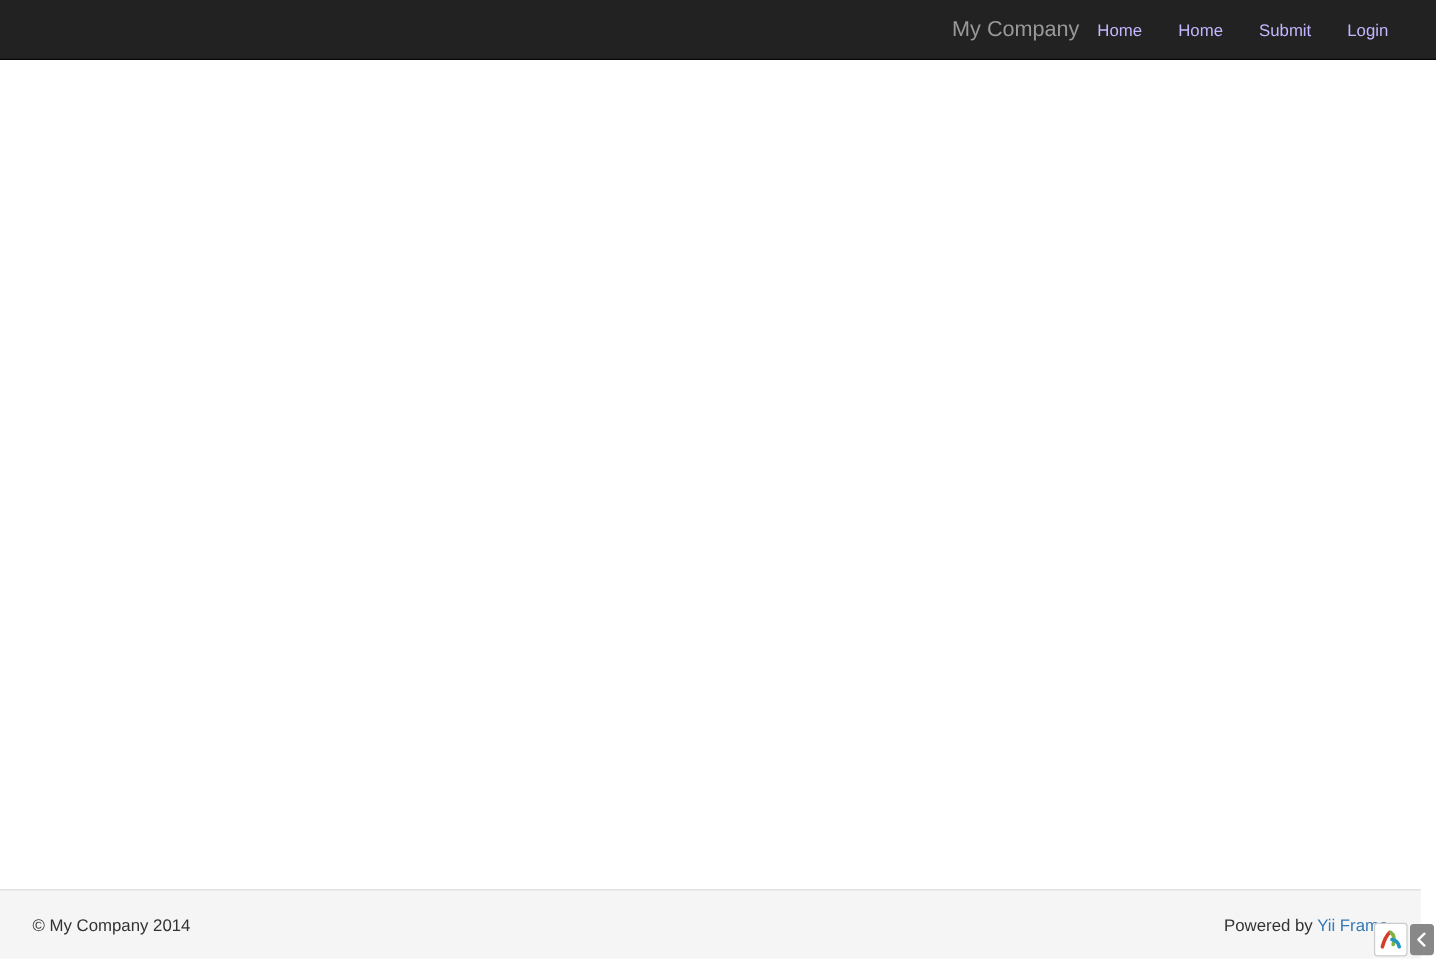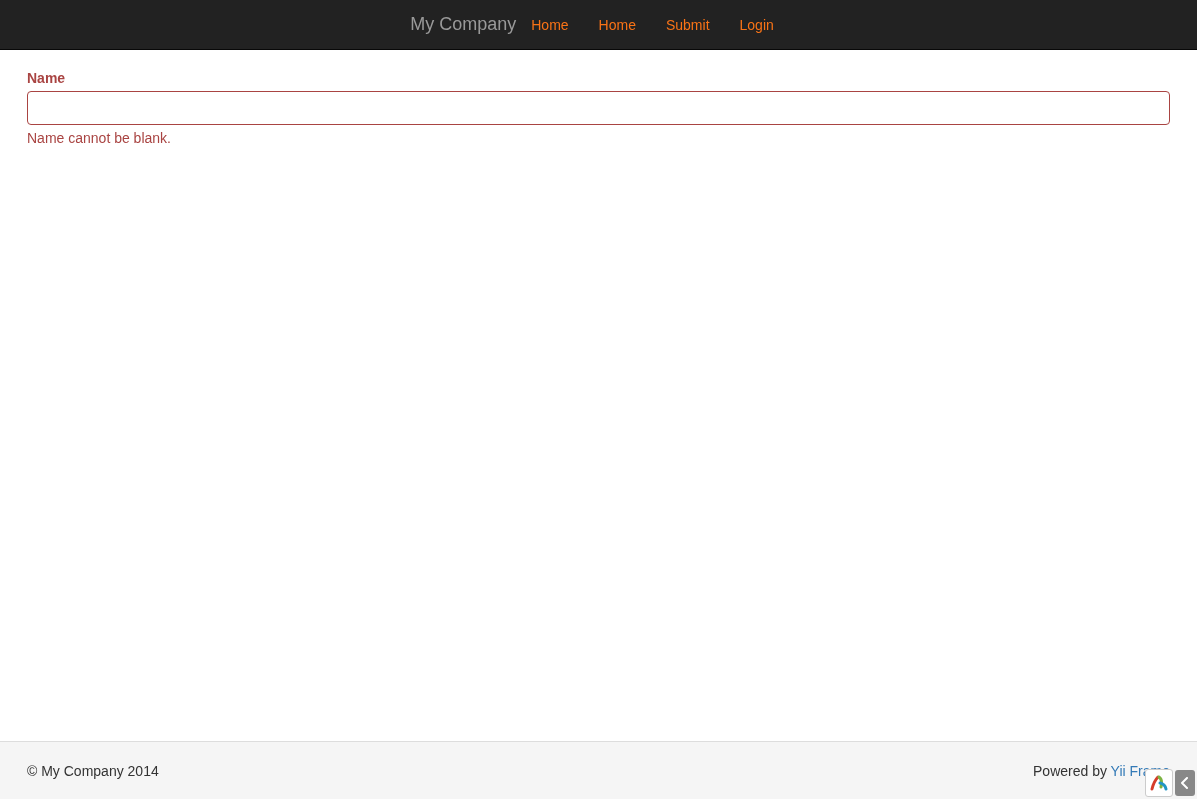--- a/index.html
+++ b/index.html
@@ -13,35 +13,35 @@
       position: relative;
       overflow: hidden;
     }
     .navbar {
       background: #222;
       border-bottom: 1px solid #080808;
       height: 50px;
       display: flex;
       align-items: center;
       padding: 0 15px;
-      justify-content: center;
+      justify-content: flex-end;
     }
     .navbar-brand {
       color: #999;
       font-size: 18px;
       text-decoration: none;
       padding-left: 12px;
     }
     .nav {
       display: flex;
       list-style: none;
       padding-right: 10px;
     }
     .nav li a {
-      color: #f97316;
+      color: #c4b5fd;
       text-decoration: none;
       padding: 15px;
       font-size: 14px;
     }
     .container {
       padding: 20px 27px;
     }
     .form-group {
       margin-bottom: 15px;
     }
@@ -92,21 +92,21 @@
       border-radius: 4px;
       color: #fff;
       background-color: #337ab7;
       outline: 3px solid #7aaedb;
       outline-offset: 0px;
     }
     .footer {
       position: absolute;
       bottom: 0;
       left: 0;
-      right: 0;
+      right: 13px;
       height: 58px;
       background: #f5f5f5;
       border-top: 1px solid #ddd;
       display: flex;
       align-items: center;
       justify-content: space-between;
       padding: 0 27px;
     }
     .footer .left {
       color: #333;
@@ -154,25 +154,20 @@
   <ul class="nav">
     <li><a>Home</a></li>
     <li><a>Home</a></li>
     <li><a>Submit</a></li>
     <li><a>Login</a></li>
   </ul>
 </div>
 
 <div class="container">
   <form>
-    <div class="form-group has-error">
-      <label>Name</label>
-      <input type="text" class="form-control" value="" style="">
-      <div class="help-block">Name cannot be blank.</div>
-    </div>
   </form>
 </div>
 
 <div class="footer">
   <div class="left">© My Company 2014</div>
   <div class="right">
     <span>Powered by </span><a>Yii Frame</a>
   </div>
 </div>
 

